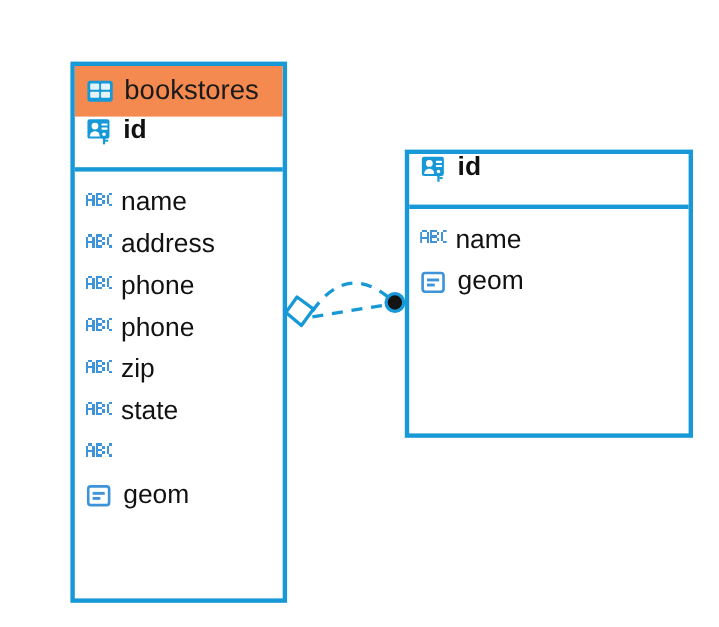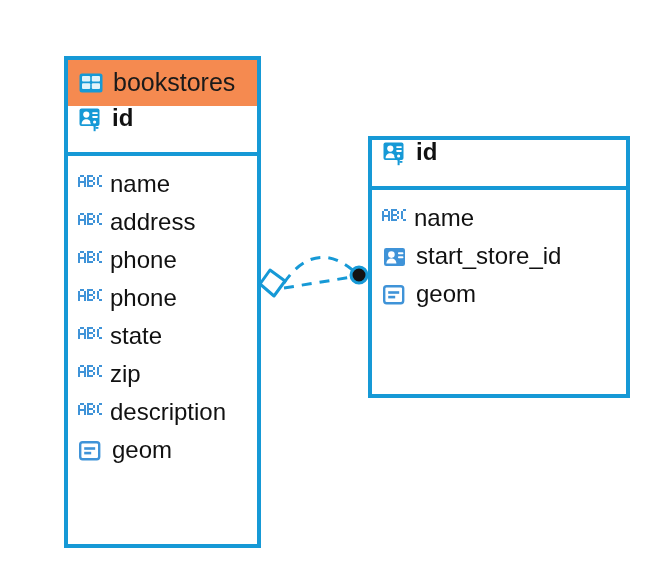--- a/index.html
+++ b/index.html
@@ -227,20 +227,41 @@
               <rect x="11" y="3" width="4" height="2"></rect>
             <rect x="15" y="5" width="2" height="3"></rect>
               <rect x="11" y="8" width="4" height="2"></rect>
             <rect x="15" y="10" width="2" height="3"></rect>
               <rect x="11" y="13" width="4" height="2"></rect>
             <rect x="19" y="5" width="2" height="8"></rect>
               <rect x="21" y="3" width="3" height="2"></rect>
             <rect x="21" y="13" width="3" height="2"></rect>
           </g>
         </svg>
+        <span class="fname">zip</span>
+      </div>
+
+      <div class="field">
+        <svg class="ico small" viewBox="0 0 24 20" shape-rendering="crispEdges">
+          <g fill="#3f93d8">
+            <rect x="0" y="5" width="2" height="10"></rect>
+              <rect x="2" y="3" width="4" height="2"></rect>
+            <rect x="6" y="5" width="2" height="10"></rect>
+              <rect x="2" y="9" width="4" height="2"></rect>
+            <rect x="9" y="3" width="2" height="12"></rect>
+              <rect x="11" y="3" width="4" height="2"></rect>
+            <rect x="15" y="5" width="2" height="3"></rect>
+              <rect x="11" y="8" width="4" height="2"></rect>
+            <rect x="15" y="10" width="2" height="3"></rect>
+              <rect x="11" y="13" width="4" height="2"></rect>
+            <rect x="19" y="5" width="2" height="8"></rect>
+              <rect x="21" y="3" width="3" height="2"></rect>
+            <rect x="21" y="13" width="3" height="2"></rect>
+          </g>
+        </svg>
         <span class="fname">state</span>
       </div>
 
       <div class="field">
         <svg class="ico small" viewBox="0 0 24 20" shape-rendering="crispEdges">
           <g fill="#3f93d8">
             <rect x="0" y="5" width="2" height="10"></rect>
               <rect x="2" y="3" width="4" height="2"></rect>
             <rect x="6" y="5" width="2" height="10"></rect>
               <rect x="2" y="9" width="4" height="2"></rect>
@@ -248,42 +269,20 @@
               <rect x="11" y="3" width="4" height="2"></rect>
             <rect x="15" y="5" width="2" height="3"></rect>
               <rect x="11" y="8" width="4" height="2"></rect>
             <rect x="15" y="10" width="2" height="3"></rect>
               <rect x="11" y="13" width="4" height="2"></rect>
             <rect x="19" y="5" width="2" height="8"></rect>
               <rect x="21" y="3" width="3" height="2"></rect>
             <rect x="21" y="13" width="3" height="2"></rect>
           </g>
         </svg>
-        <span class="fname">zip</span>
-      </div>
-
-      <div class="field">
-        <svg class="ico small" viewBox="0 0 24 20" shape-rendering="crispEdges">
-          <g fill="#3f93d8">
-            <rect x="0" y="5" width="2" height="10"></rect>
-              <rect x="2" y="3" width="4" height="2"></rect>
-            <rect x="6" y="5" width="2" height="10"></rect>
-              <rect x="2" y="9" width="4" height="2"></rect>
-            <rect x="9" y="3" width="2" height="12"></rect>
-              <rect x="11" y="3" width="4" height="2"></rect>
-            <rect x="15" y="5" width="2" height="3"></rect>
-              <rect x="11" y="8" width="4" height="2"></rect>
-            <rect x="15" y="10" width="2" height="3"></rect>
-              <rect x="11" y="13" width="4" height="2"></rect>
-            <rect x="19" y="5" width="2" height="8"></rect>
-              <rect x="21" y="3" width="3" height="2"></rect>
-            <rect x="21" y="13" width="3" height="2"></rect>
-          </g>
-        </svg>
-        <span class="fname">description</span>
       </div>
 
       <div class="field">
         <svg class="ico" viewBox="0 0 26 26">
           <rect x="2.2" y="4.2" width="19" height="17" rx="2.4" fill="none" stroke="#3f93d8" stroke-width="2.4"></rect>
           <rect x="6.2" y="9.2" width="11" height="2.6" fill="#3f93d8"></rect>
           <rect x="6.2" y="13.8" width="7" height="2.6" fill="#3f93d8"></rect>
         </svg>
         <span class="fname">geom</span>
       </div>
@@ -329,30 +328,20 @@
             <rect x="15" y="10" width="2" height="3"></rect>
               <rect x="11" y="13" width="4" height="2"></rect>
             <rect x="19" y="5" width="2" height="8"></rect>
               <rect x="21" y="3" width="3" height="2"></rect>
             <rect x="21" y="13" width="3" height="2"></rect>
           </g>
         </svg>
         <span class="fname">name</span>
       </div>
 
-      <div class="field">
-        <svg class="ico" viewBox="0 0 26 26">
-          <rect x="2" y="4" width="21" height="18" rx="2.2" fill="#3f93d8"></rect>
-          <circle cx="9.4" cy="10.6" r="3.3" fill="#ffffff"></circle>
-          <path d="M4.4 19.6c0-3.1 2.3-5 5-5s5 1.9 5 5z" fill="#ffffff"></path>
-          <rect x="16" y="8.2" width="5.4" height="2" rx="0.8" fill="#ffffff"></rect>
-          <rect x="16" y="12.2" width="5.4" height="2" rx="0.8" fill="#ffffff"></rect>
-        </svg>
-        <span class="fname">start_store_id</span>
-      </div>
 
 
       <div class="field">
         <svg class="ico" viewBox="0 0 26 26">
           <rect x="2.2" y="4.2" width="19" height="17" rx="2.4" fill="none" stroke="#3f93d8" stroke-width="2.4"></rect>
           <rect x="6.2" y="9.2" width="11" height="2.6" fill="#3f93d8"></rect>
           <rect x="6.2" y="13.8" width="7" height="2.6" fill="#3f93d8"></rect>
         </svg>
         <span class="fname">geom</span>
       </div>

